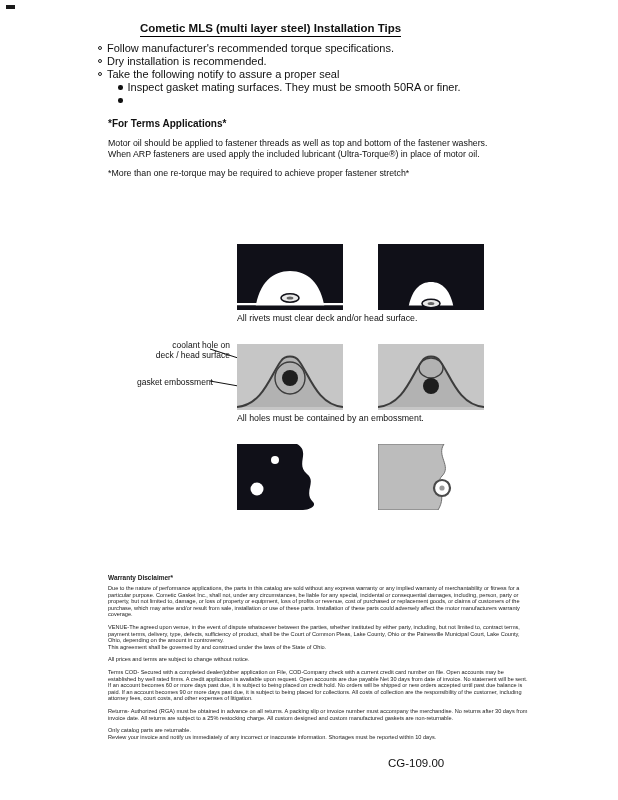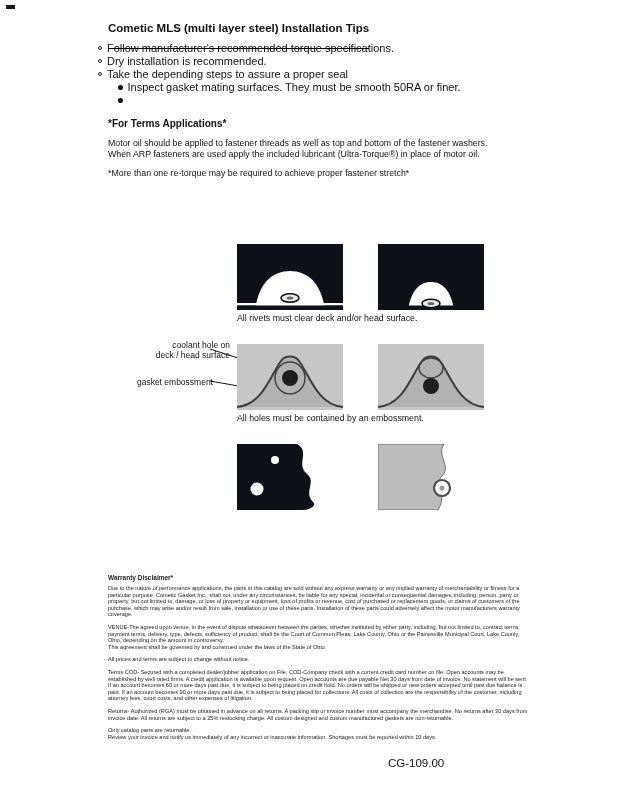--- a/index.html
+++ b/index.html
@@ -4,21 +4,21 @@
 <style>
   * { margin:0; padding:0; box-sizing:border-box; }
   html,body { background:#ffffff; }
   .page {
     position:relative; width:618px; height:800px; background:#ffffff;
     font-family:"Liberation Sans", sans-serif; color:#111; overflow:hidden;
   }
   .corner-mark { position:absolute; left:6px; top:5px; width:9px; height:4px; background:#1a1a1a; }
 
   .title { position:absolute; left:108px; top:22px; font-size:11.5px; font-weight:700; }
-  .title .u { border-bottom:1.5px solid #000; padding-bottom:14px; }
+  .title .u { border-bottom:1.5px solid #000; padding-bottom:2px;margin-left:32px; }
 
   .tips { position:absolute; left:98px; top:42px; width:434px; }
   .b-row { display:flex; gap:5px; font-size:11px; line-height:13px; color:#111; }
   .b-row.sub { margin-left:20px; }
   .o-bullet { width:4px; height:4px; border:1px solid #222; border-radius:50%; flex:none; margin-top:4px; }
   .f-bullet { width:4.5px; height:4.5px; background:#111; border-radius:50%; flex:none; margin-top:4px; }
 
   .diesel { position:absolute; left:108px; top:118px; width:424px; }
   .d-head { font-size:10px; font-weight:700; margin-bottom:9px; }
   .para { font-size:8.8px; line-height:11.2px; margin-bottom:8px; white-space:pre-line; }
@@ -57,21 +57,21 @@
     <div class="b-row">
       <span class="o-bullet"></span>
       <span>Follow manufacturer's recommended torque specifications.</span>
     </div>
     <div class="b-row">
       <span class="o-bullet"></span>
       <span>Dry installation is recommended.</span>
     </div>
     <div class="b-row">
       <span class="o-bullet"></span>
-      <span>Take the depending steps to assure a proper seal</span>
+      <span>Take the following notify to assure a proper seal</span>
     </div>
     <div class="b-row sub">
       <span class="f-bullet"></span>
       <span>Inspect gasket mating surfaces.  They must be smooth 50RA or finer.</span>
     </div>
     <div class="b-row sub">
       <span class="f-bullet"></span>
     </div>
   </div>
 

